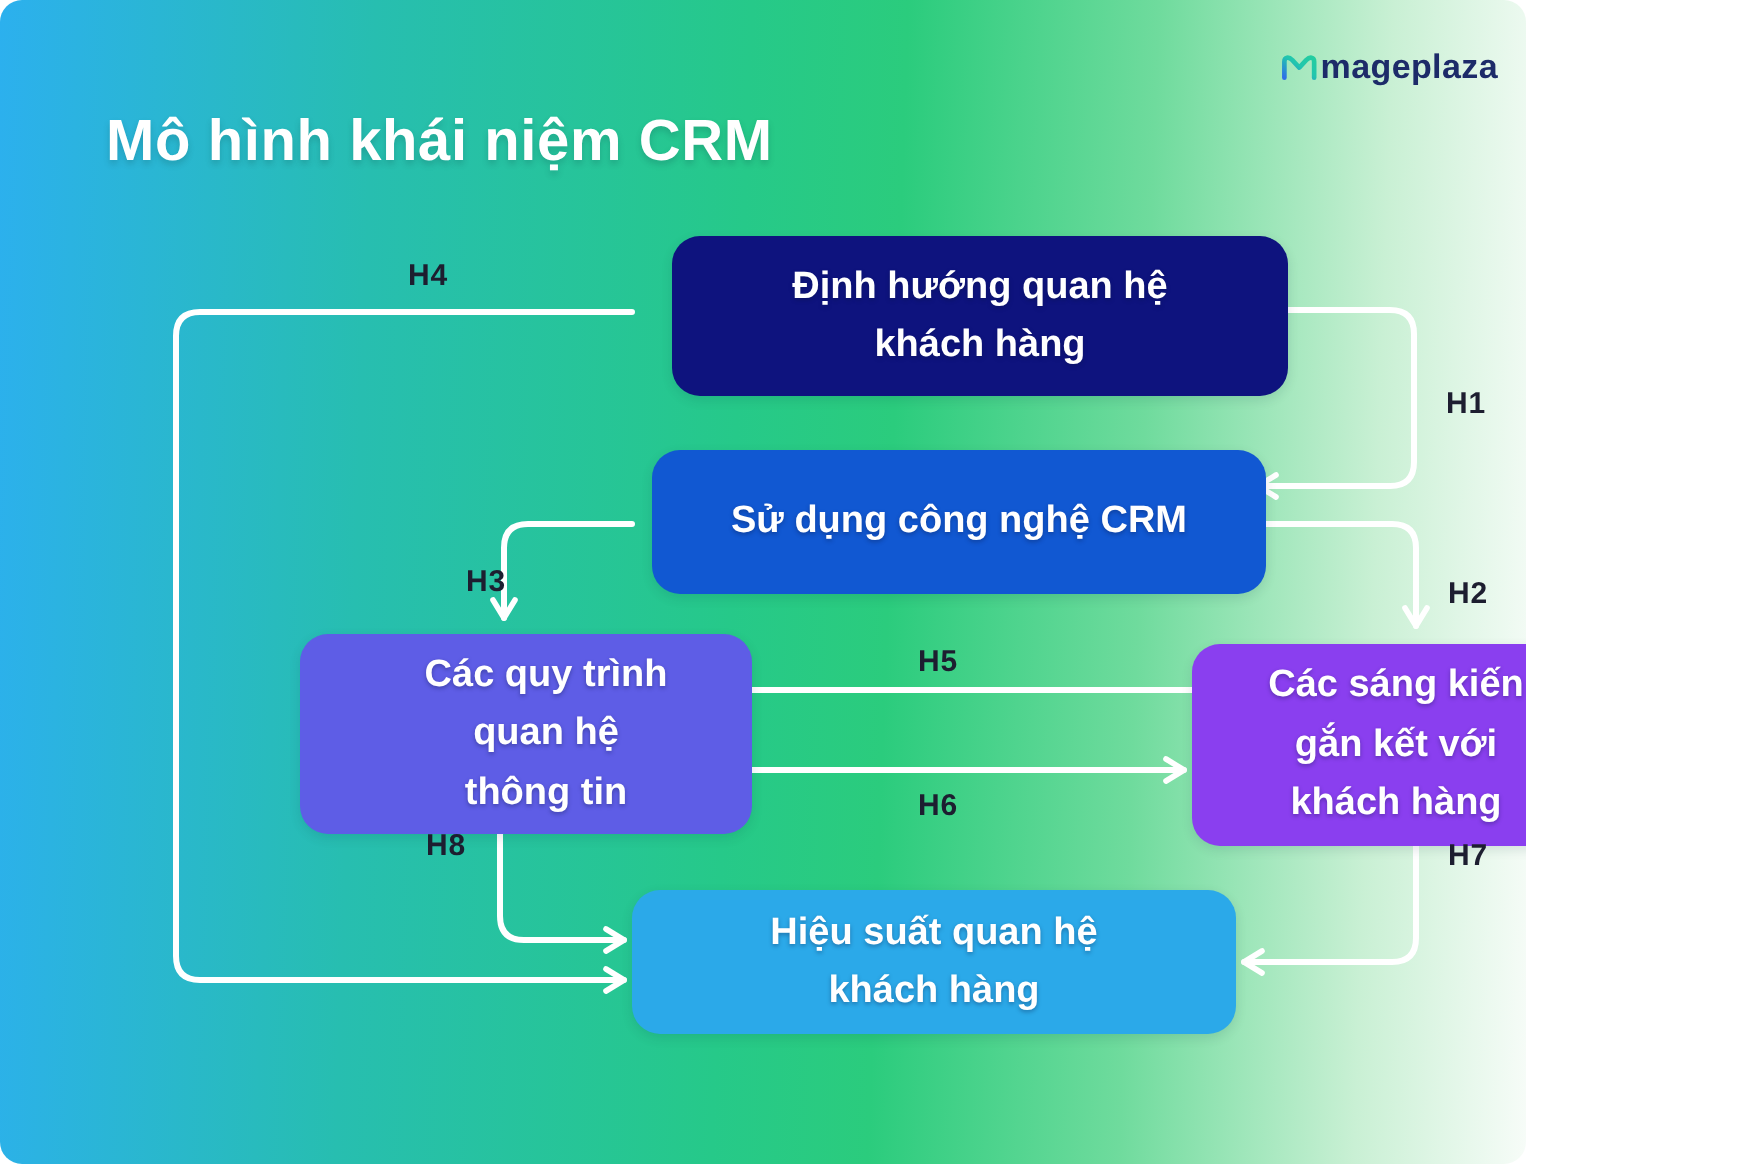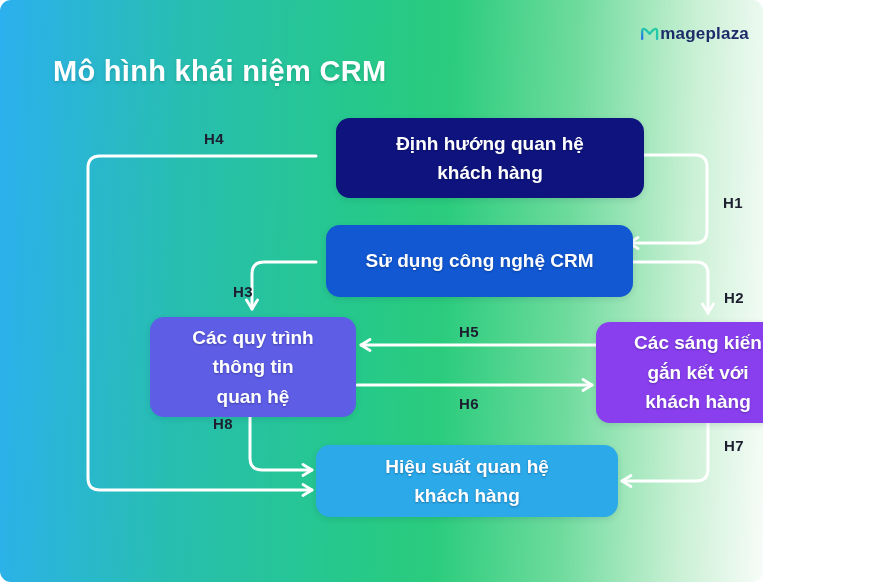--- a/index.html
+++ b/index.html
@@ -49,21 +49,21 @@
     text-align: center;
     font-size: 19px;
     font-weight: 600;
     line-height: 1.55;
     text-shadow: 0 1px 2px rgba(8, 20, 60, 0.35);
     box-shadow: 0 2px 6px rgba(0, 40, 60, 0.12);
   }
   .node span { display: block; }
   #node-0 { left: 336px; top: 118px; width: 308px; height: 80px;  background: #0E137E; }
   #node-1 { left: 326px; top: 225px; width: 307px; height: 72px;  background: #1158D2; }
-  #node-2 { left: 150px; top: 317px; width: 206px; height: 100px; background: #5E5DE6; }
+  #node-2 { left: 150px; top: 317px; width: 206px; height: 100px; background: #5E5DE6; padding-left: 20px; }
   #node-3 { left: 596px; top: 322px; width: 204px; height: 101px; background: #8A3FEF; }
   #node-4 { left: 316px; top: 445px; width: 302px; height: 72px;  background: #2BA9E9; }
   #arrows {
     position: absolute;
     left: 0; top: 0;
     pointer-events: none;
   }
   .edge-label {
     position: absolute;
     transform: translate(-50%, -50%);
@@ -71,21 +71,21 @@
     font-size: 15px;
     font-weight: 700;
     letter-spacing: 0.4px;
   }
   #edge-label-0 { left: 733px; top: 202px; }
   #edge-label-1 { left: 734px; top: 297px; }
   #edge-label-2 { left: 223px; top: 291px; margin-left: 20px; }
   #edge-label-3 { left: 214px; top: 138px; }
   #edge-label-4 { left: 469px; top: 331px; }
   #edge-label-5 { left: 469px; top: 403px; }
-  #edge-label-6 { left: 734px; top: 445px; }
+  #edge-label-6 { left: 734px; top: 428px; }
   #edge-label-7 { left: 223px; top: 423px; }
 </style>
 </head>
 <body>
 
 <div id="canvas">
 
   <div id="page-title">Mô hình khái niệm CRM</div>
 
   <div id="brand">
@@ -124,22 +124,22 @@
     <span>Định hướng quan hệ</span>
     <span>khách hàng</span>
   </div>
 
   <div class="node" id="node-1">
     <span>Sử dụng công nghệ CRM</span>
   </div>
 
   <div class="node" id="node-2">
     <span>Các quy trình</span>
+    <span>quan hệ</span>
     <span>thông tin</span>
-    <span>quan hệ</span>
   </div>
 
   <div class="node" id="node-3">
     <span>Các sáng kiến</span>
     <span>gắn kết với</span>
     <span>khách hàng</span>
   </div>
 
   <div class="node" id="node-4">
     <span>Hiệu suất quan hệ</span>

